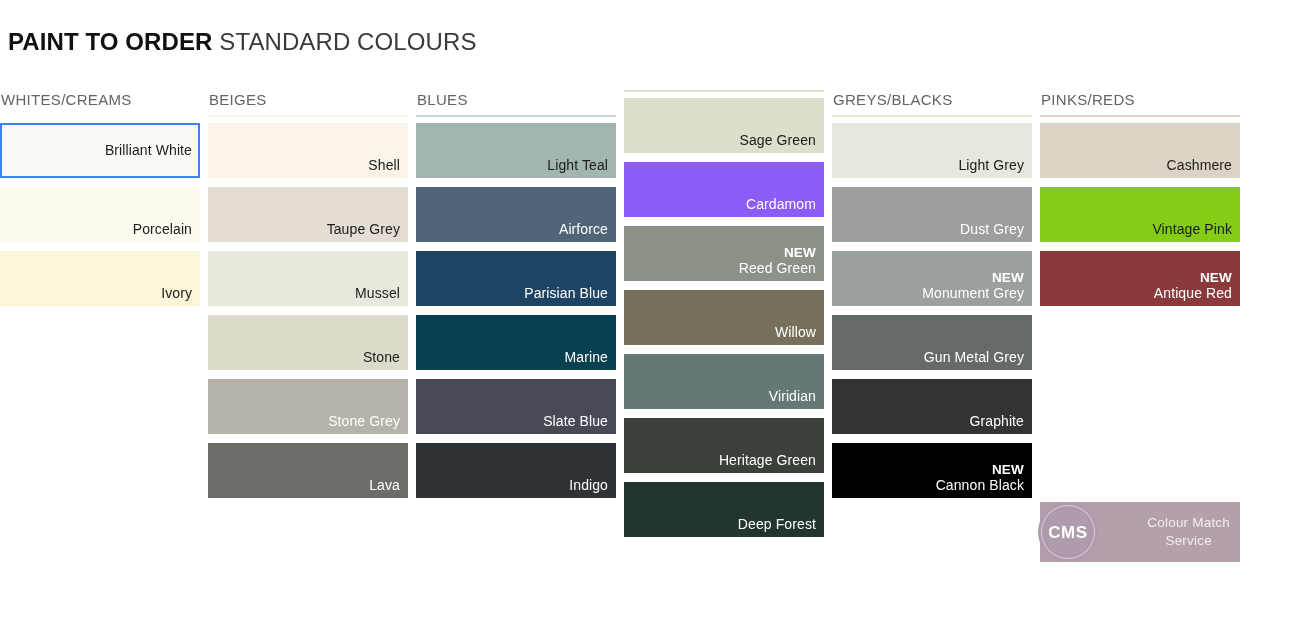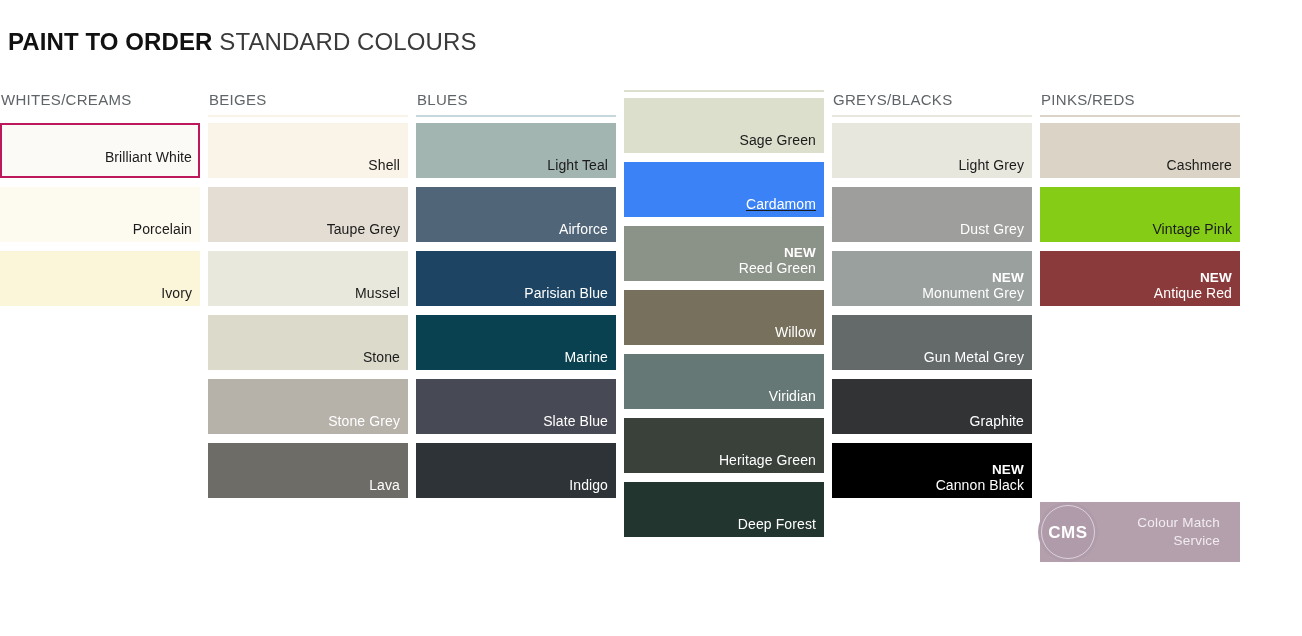--- a/index.html
+++ b/index.html
@@ -78,23 +78,23 @@
     height: 55px;
     box-sizing: border-box;
     display: flex;
     flex-direction: column;
     align-items: flex-end;
     justify-content: flex-end;
     padding: 0 8px 4px 0;
     overflow: hidden;
   }
   .swatch.bordered {
-    border: 2px solid #be185d;
+    border: 2px solid #3b82f6;
     padding-right: 6px;
-    padding-bottom: 10px;
+    padding-bottom: 17px;
   }
   .swatch .new-tag {
     font-size: 13.5px;
     font-weight: 700;
     line-height: 15px;
     letter-spacing: 0.2px;
     white-space: nowrap;
   }
   .swatch .sw-name {
     font-size: 14px;
@@ -117,21 +117,21 @@
     position: absolute;
     left: 1040px;
     top: 502px;
     width: 200px;
     height: 60px;
     background: #b4a0ad;
     display: flex;
     align-items: center;
     justify-content: flex-end;
     box-sizing: border-box;
-    padding-right: 20px;
+    padding-right: 10px;
   }
   .cms-circle {
     position: absolute;
     left: -2px;
     top: 0;
     width: 60px;
     height: 60px;
     border-radius: 50%;
     background: #b09bab;
     display: flex;
@@ -150,21 +150,21 @@
   }
   .cms-circle .cms-text {
     position: relative;
     color: #ffffff;
     font-size: 17px;
     font-weight: 700;
     letter-spacing: 0.6px;
     line-height: 17px;
   }
   .cms-lines {
-    text-align: right;
+    text-align: center;
     color: #f1ecef;
     font-size: 13.5px;
     line-height: 18px;
     letter-spacing: 0.2px;
   }
 </style>
 </head>
 <body>
 
 <div class="page-title">
@@ -234,21 +234,21 @@
           <div class="sw-name">Indigo</div>
         </div>
       </div>
     </div>
     <div class="col">
       <div class="col-rule" style="background: rgb(220, 223, 203);"></div>
       <div class="swatches">
         <div class="swatch dark-label" style="background: rgb(220, 223, 203);">
           <div class="sw-name">Sage Green</div>
         </div>
-        <div class="swatch light-label" style="background: #3b82f6; text-decoration: underline;">
+        <div class="swatch light-label" style="background: #8b5cf6;">
           <div class="sw-name">Cardamom</div>
         </div>
         <div class="swatch light-label" style="background: rgb(139, 146, 136);">
           <div class="new-tag">NEW</div>
           <div class="sw-name">Reed Green</div>
         </div>
         <div class="swatch light-label" style="background: rgb(119, 112, 93);">
           <div class="sw-name">Willow</div>
         </div>
         <div class="swatch light-label" style="background: rgb(101, 120, 117);">

